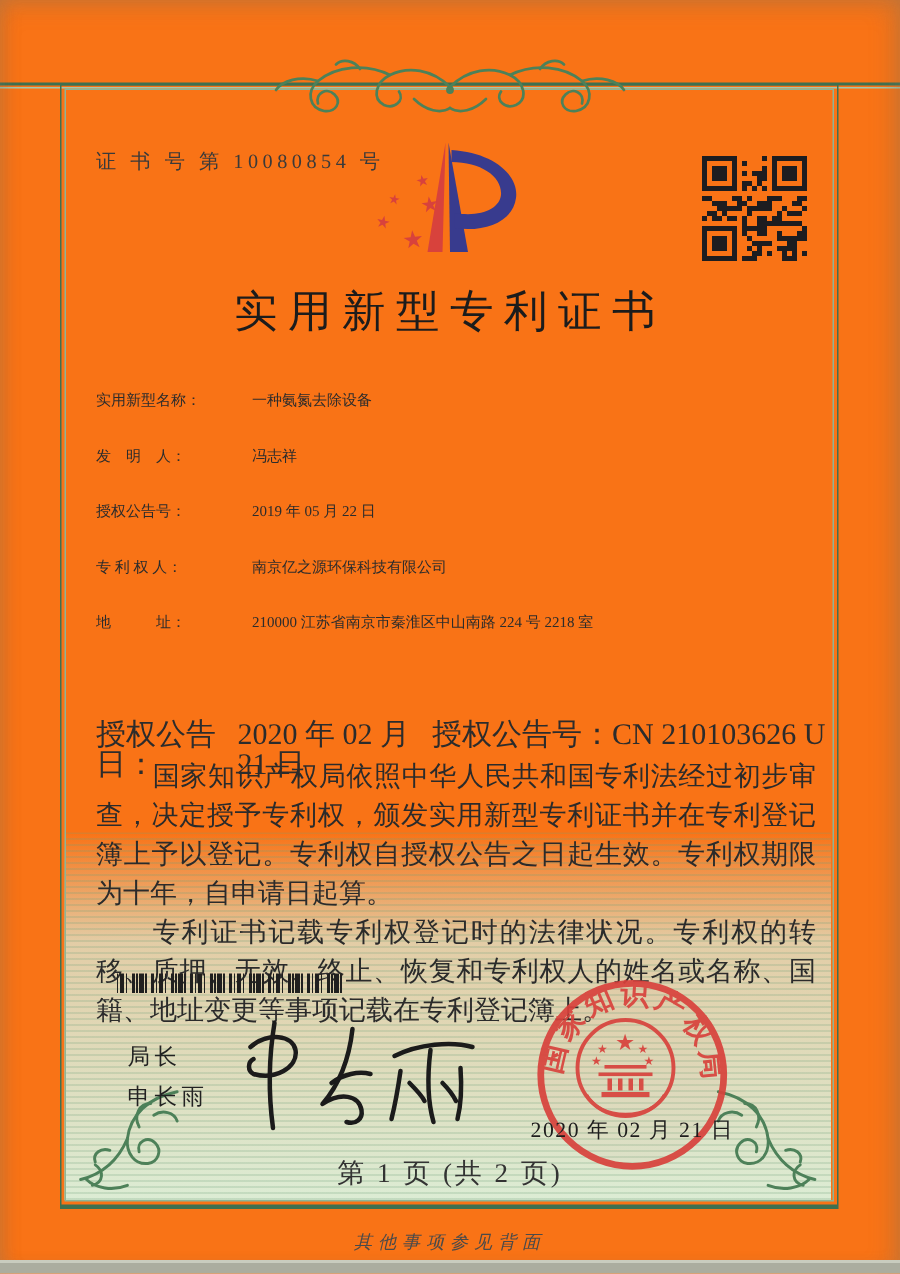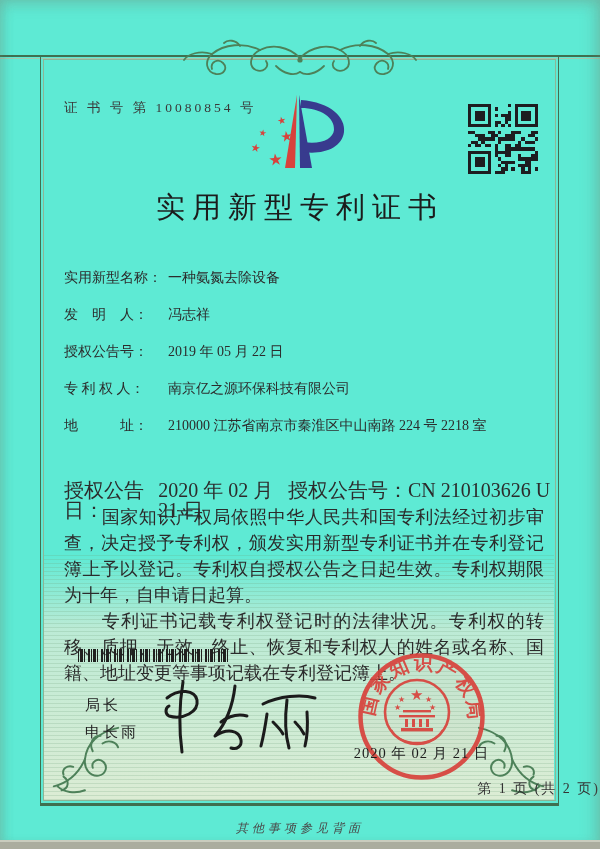--- a/index.html
+++ b/index.html
@@ -3,21 +3,21 @@
 <meta charset="utf-8">
 <style>
   html,body{margin:0;padding:0;}
   body{
     width:600px;height:849px;position:relative;overflow:hidden;
     font-family:"Liberation Serif","DejaVu Serif",serif;
     background:#ffffff;
   }
   .scan{
     position:absolute;inset:0;width:600px;height:849px;
-    background:#5eead4;
+    background:#f97316;
   }
   .scan-shading{
     position:absolute;inset:0;pointer-events:none;z-index:40;
     box-shadow:
       inset 0 6px 14px rgba(120,122,108,.18),
       inset -8px 0 14px rgba(120,122,108,.16),
       inset 6px 0 10px rgba(120,122,108,.10),
       inset 0 -6px 10px rgba(120,122,108,.14);
   }
   .bottom-strip{
@@ -56,21 +56,21 @@
     left:64px;top:99px;font-size:13.5px;letter-spacing:3px;color:#3a3a3a;
   }
   #logo{left:249px;top:92px;}
   #qr{left:468px;top:104px;width:70px;height:70px;}
   #title{
     left:0;right:0;top:188px;text-align:center;
     font-size:29px;font-weight:400;letter-spacing:7px;color:#1c1c1c;
   }
   .fields{left:64px;top:258px;width:480px;}
   .field-row{display:flex;line-height:20px;margin-bottom:17px;
-    font-size:14px;color:#2c2c2c;margin-top:10px;}
+    font-size:10px;color:#2c2c2c;}
   .field-label{min-width:104px;white-space:nowrap;}
   .field-value{white-space:nowrap;}
   .grant-row{left:64px;top:480px;display:flex;font-size:20px;color:#2c2c2c;line-height:20px;}
   .grant-col1{width:224px;display:flex;}
   .grant-col2{display:flex;}
   .body-text{
     left:64px;top:504px;width:480px;font-size:18px;line-height:26px;
     text-align:justify;color:#2b2b2b;
   }
   .body-text p{margin:0;text-indent:2.1em;}
@@ -84,22 +84,22 @@
   }
   .signer{left:85px;top:692px;font-size:15px;color:#222;letter-spacing:3px;}
   .signer div{line-height:27px;}
   #signature{left:155px;top:672px;z-index:11;}
   #seal{left:351px;top:646px;z-index:12;}
   #seal-date{
     left:351px;top:744px;width:141px;text-align:center;
     font-size:14.5px;color:#1d1d1d;z-index:13;letter-spacing:1px;
   }
   #page-info{
-    left:0;right:0;top:770px;text-align:right;
-    font-size:14px;letter-spacing:2px;color:#333;margin-top:10px;
+    left:0;right:0;top:770px;text-align:center;
+    font-size:18px;letter-spacing:2px;color:#333;
   }
   #back-note{
     left:0;right:0;top:820px;text-align:center;
     font-size:12px;letter-spacing:4px;color:#4a4a4a;font-style:italic;
   }
 </style>
 </head>
 <body>
 
 <div class="scan">

